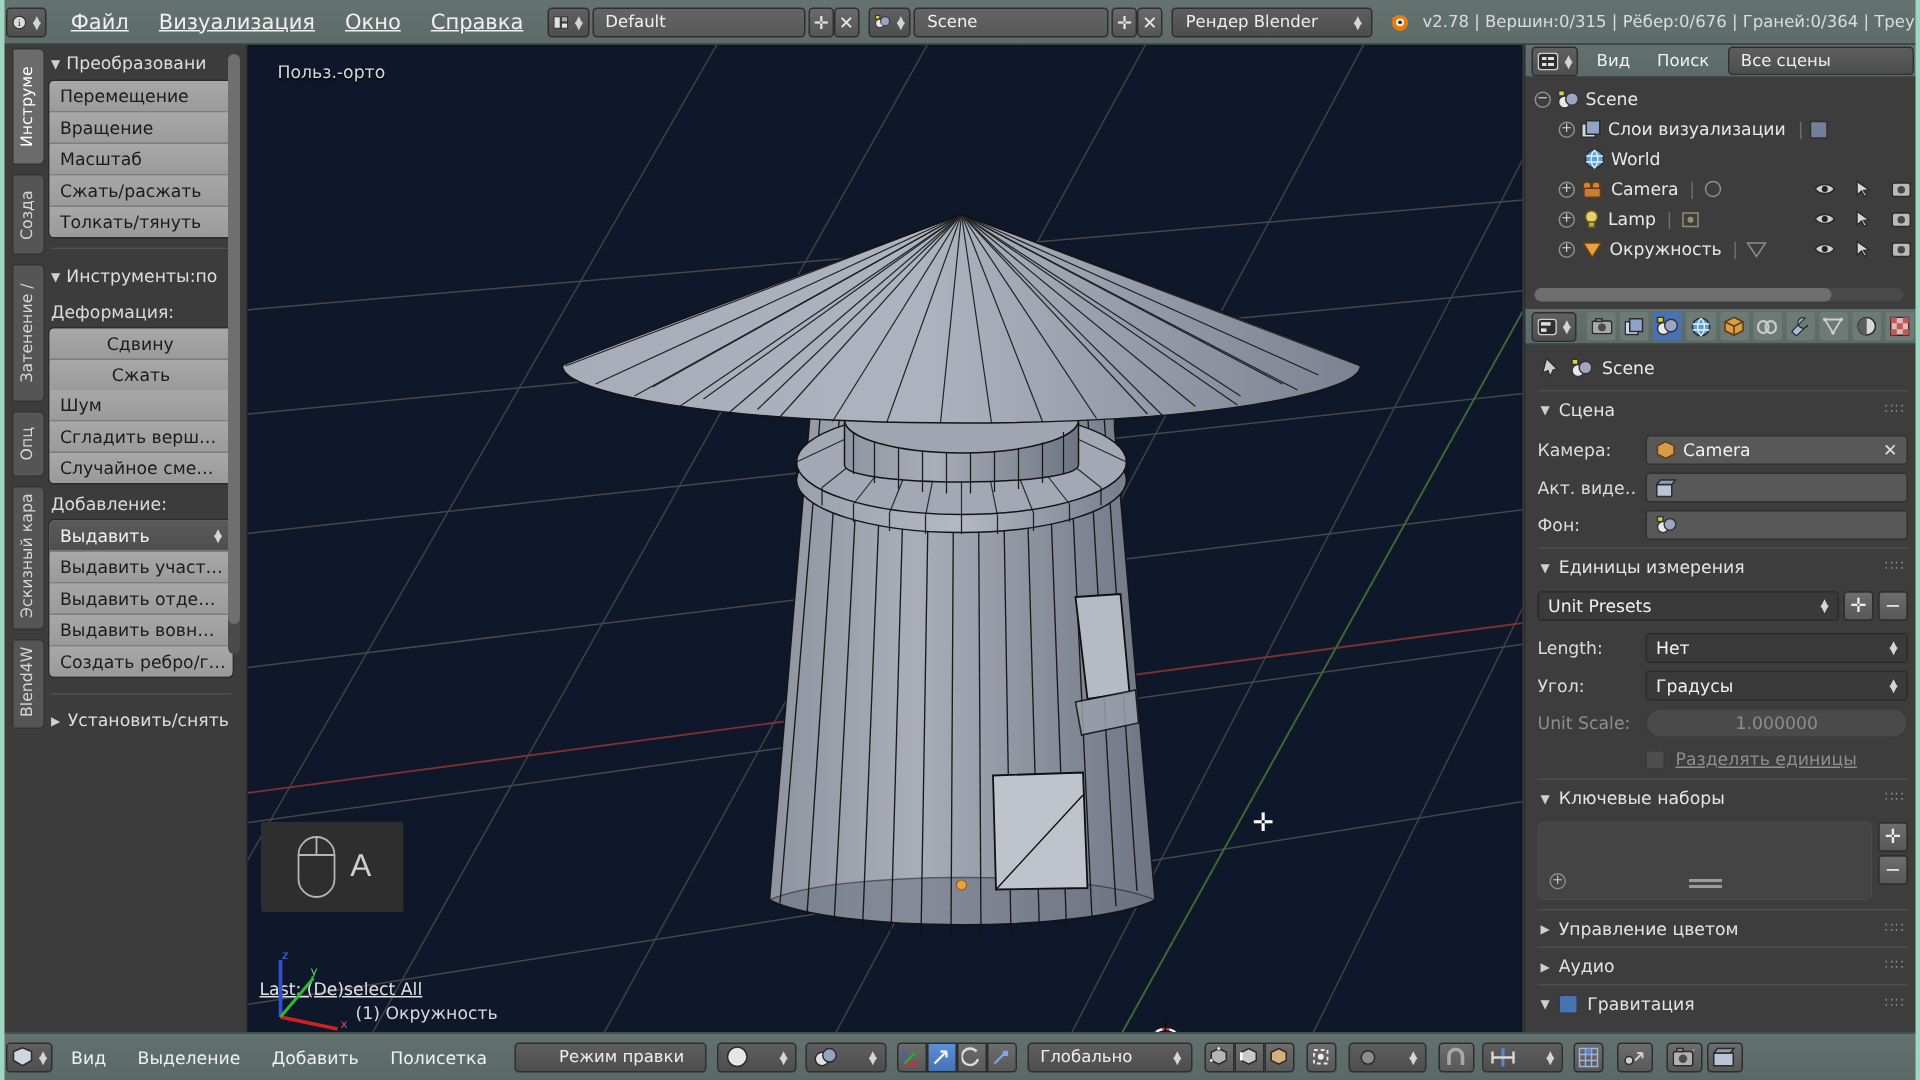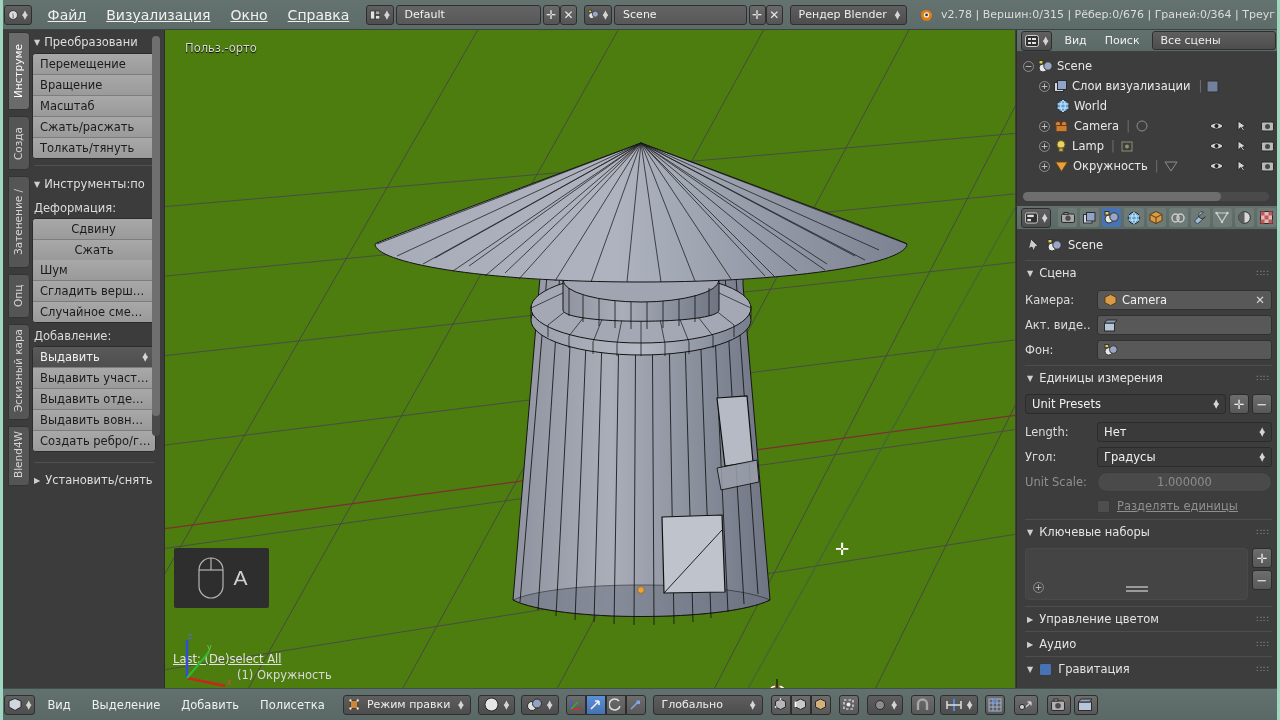--- a/index.html
+++ b/index.html
@@ -9,32 +9,32 @@
 
   
   .topbar{ position:absolute; left:0; top:0; width:1280px; height:30px;
     background:linear-gradient(#64736f,#5d6c68); border-bottom:1px solid #3a4542;
     display:flex; align-items:center; padding:0 4px; gap:0; }
   .tb-menu{ color:#f0f0f0; font-size:14px; padding:3px 10px; white-space:nowrap;text-decoration:underline; }
   .icon-btn{ height:20px; min-width:26px; border-radius:3px; background:linear-gradient(#606060,#4e4e4e);
     border:1px solid #2f2f2f; display:flex; align-items:center; justify-content:center; gap:2px; padding:0 3px; }
   .spin{ display:inline-flex; flex-direction:column; line-height:4px; font-size:7px; color:#d5d5d5; margin-left:2px;}
   .combo{ height:20px; display:flex; align-items:center; background:linear-gradient(#5e5e5e,#4d4d4d);
-    border:1px solid #2f2f2f; border-radius:3px; }
+    border:1px solid #2f2f2f; border-radius:3px;gap:16px; }
   .combo .lbl{ padding:0 8px; color:#eee; font-size:11px; white-space:nowrap; }
   .txtfield{ height:20px; background:linear-gradient(#646464,#585858); border:1px solid #2f2f2f;
     border-radius:3px; display:flex; align-items:center; padding:0 8px; color:#f2f2f2; font-size:11px; }
   .smallsq{ width:20px;height:20px;border:1px solid #2f2f2f;border-radius:3px;
     background:linear-gradient(#6a6a6a,#555); display:flex;align-items:center;justify-content:center;
     color:#e8e8e8; font-size:12px; }
   .stats{ color:#dcdcdc; font-size:11px; white-space:nowrap; overflow:hidden; }
 
   
   .viewport{ position:absolute; left:165px; top:30px; width:850px; height:658px;
-    background:#4d7c0f; overflow:hidden; }
+    background:#0f172a; overflow:hidden; }
   .vp-label{ position:absolute; left:20px; top:11px; color:#d8d8d8; font-size:11.5px;
     text-shadow:0 1px 1px #000; }
   .grid-svg{ position:absolute; left:0; top:0; }
   .lasttool{ position:absolute; left:9px; top:518px; width:95px; height:60px;
     background:#2e2e2e; border-radius:2px; display:flex; align-items:center; justify-content:center; gap:6px;}
   .lasttool .key{ font-size:21px; color:#cfcfcf; font-family:"Liberation Sans",sans-serif; }
   .lasttxt{ position:absolute; left:8px; top:622px; color:#e2e2e2; font-size:11.5px;text-decoration:underline; }
   .objname{ position:absolute; left:72px; top:638px; color:#d9d9d9; font-size:11.5px; }
   .axisgiz{ position:absolute; left:12px; top:600px; }
   .crosshair{ position:absolute; color:#fff; font-size:17px; line-height:17px; }

